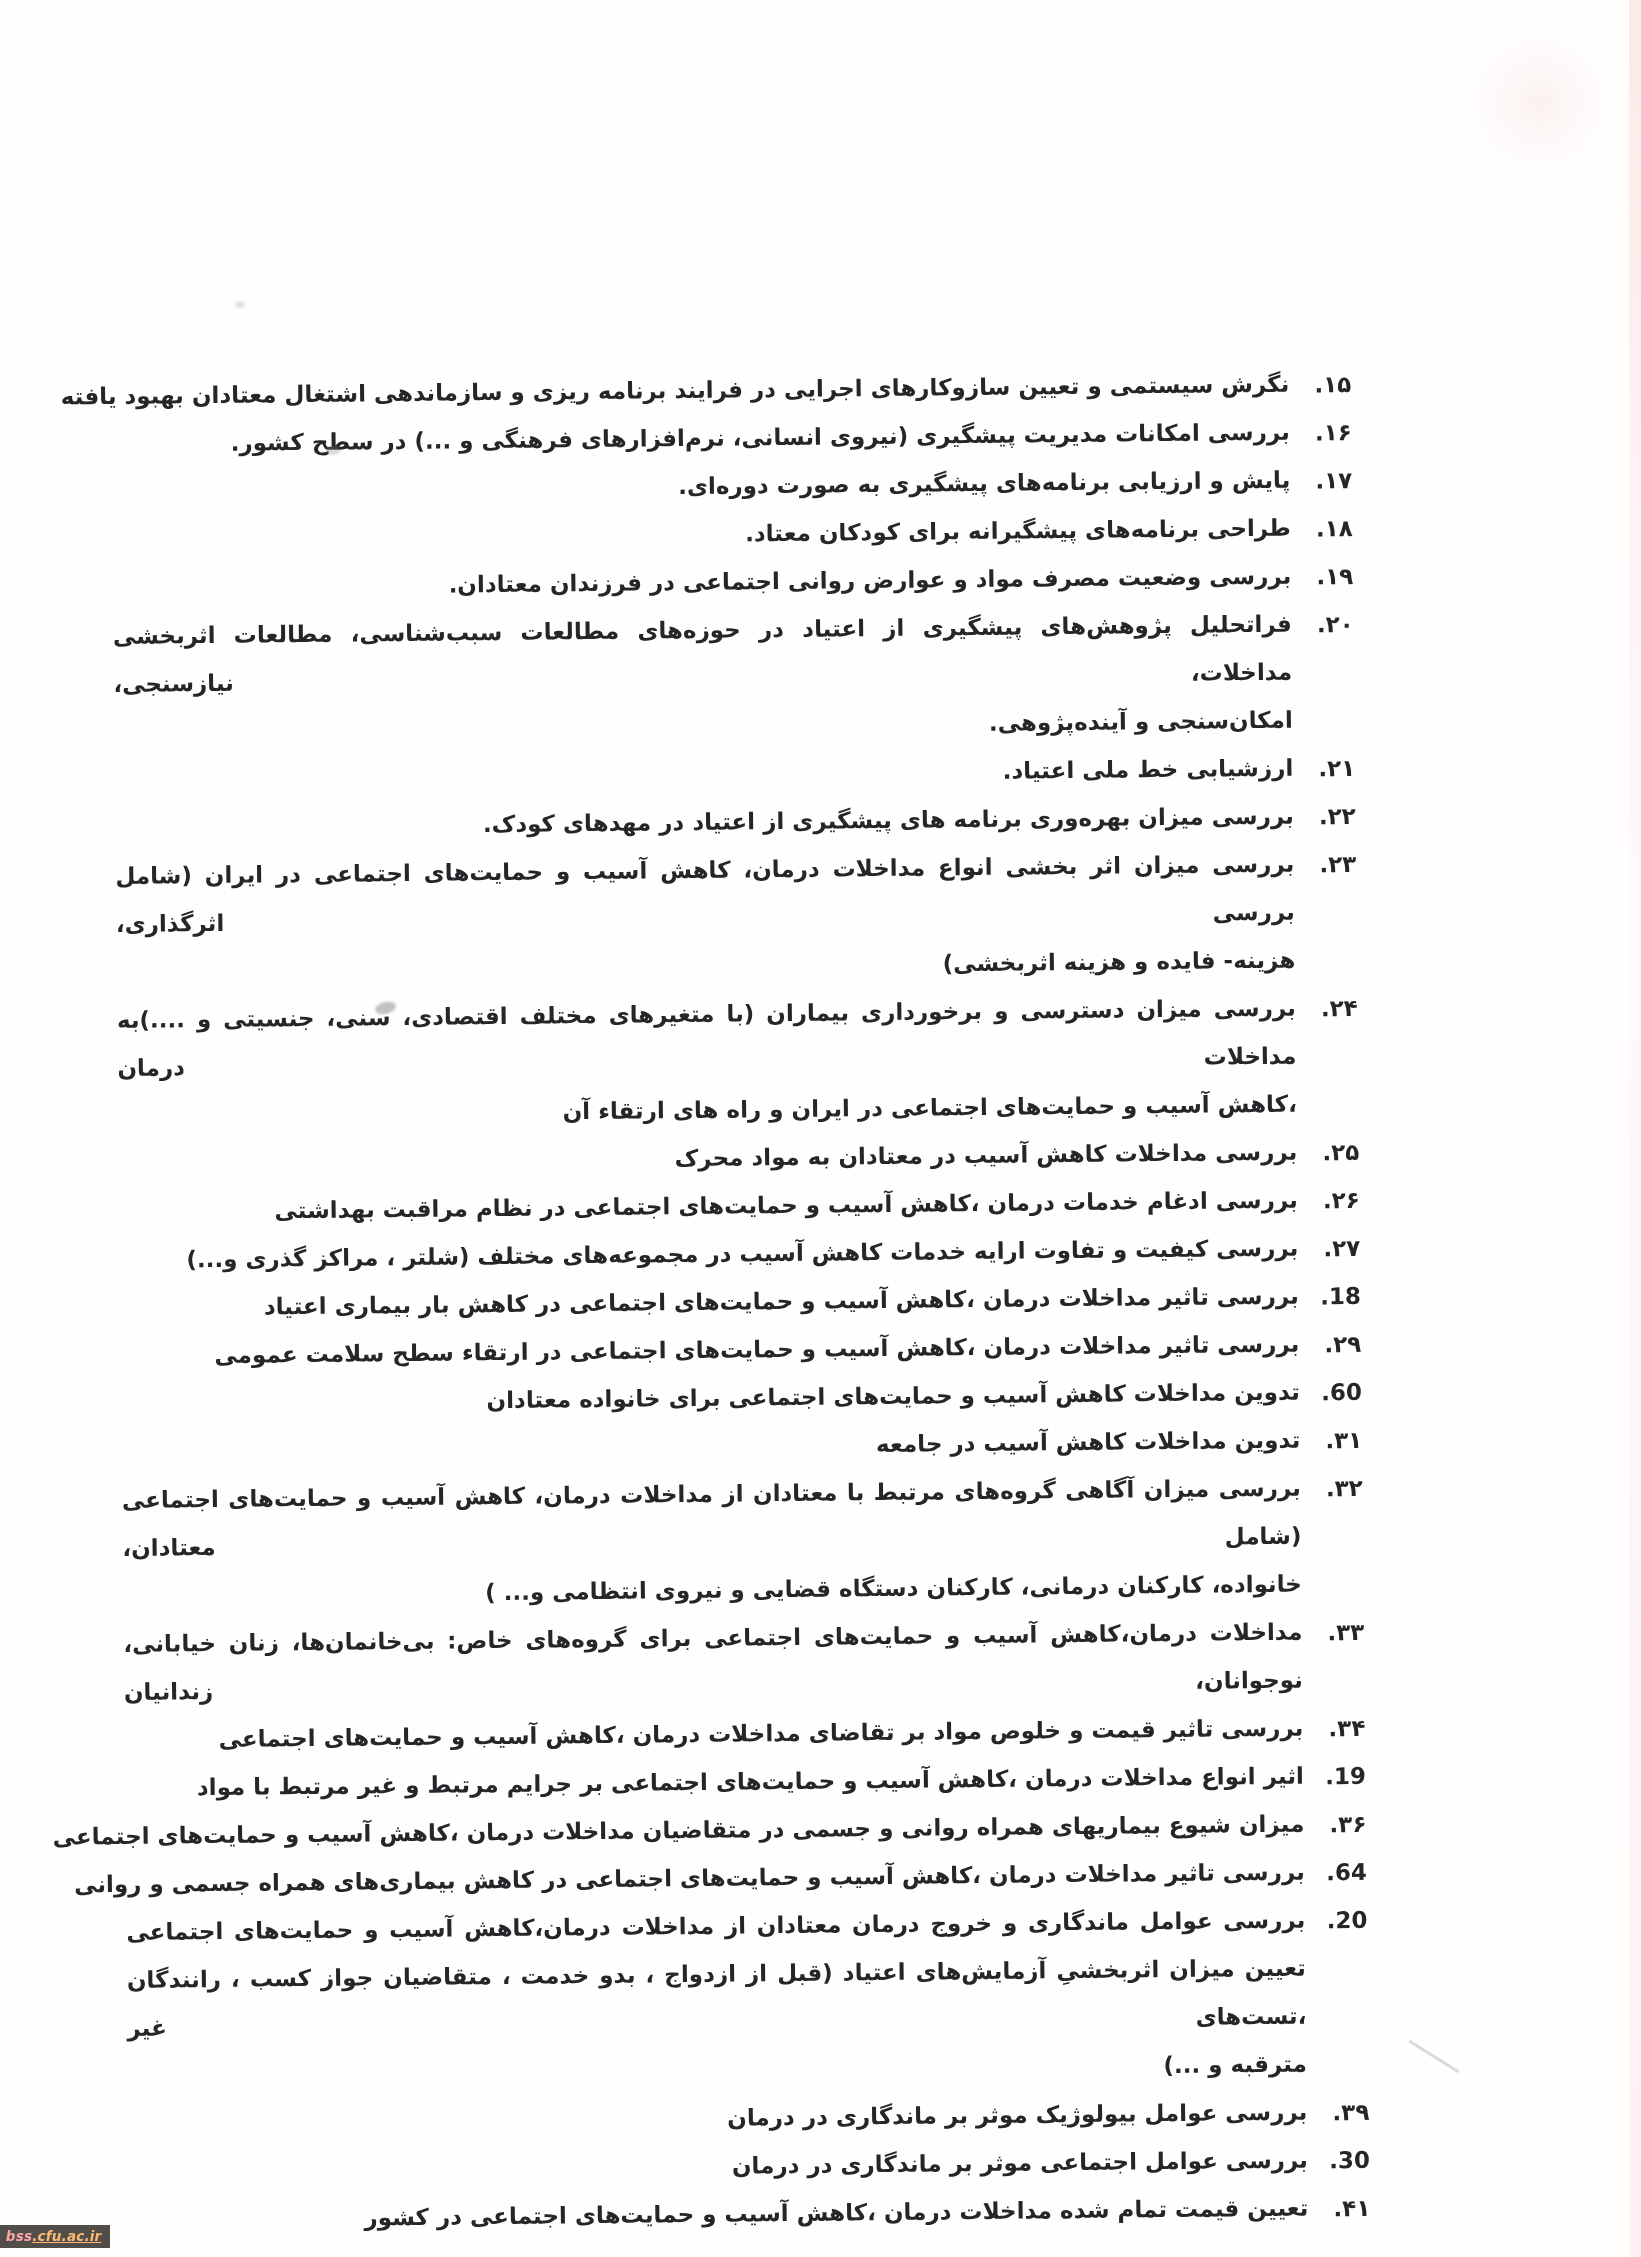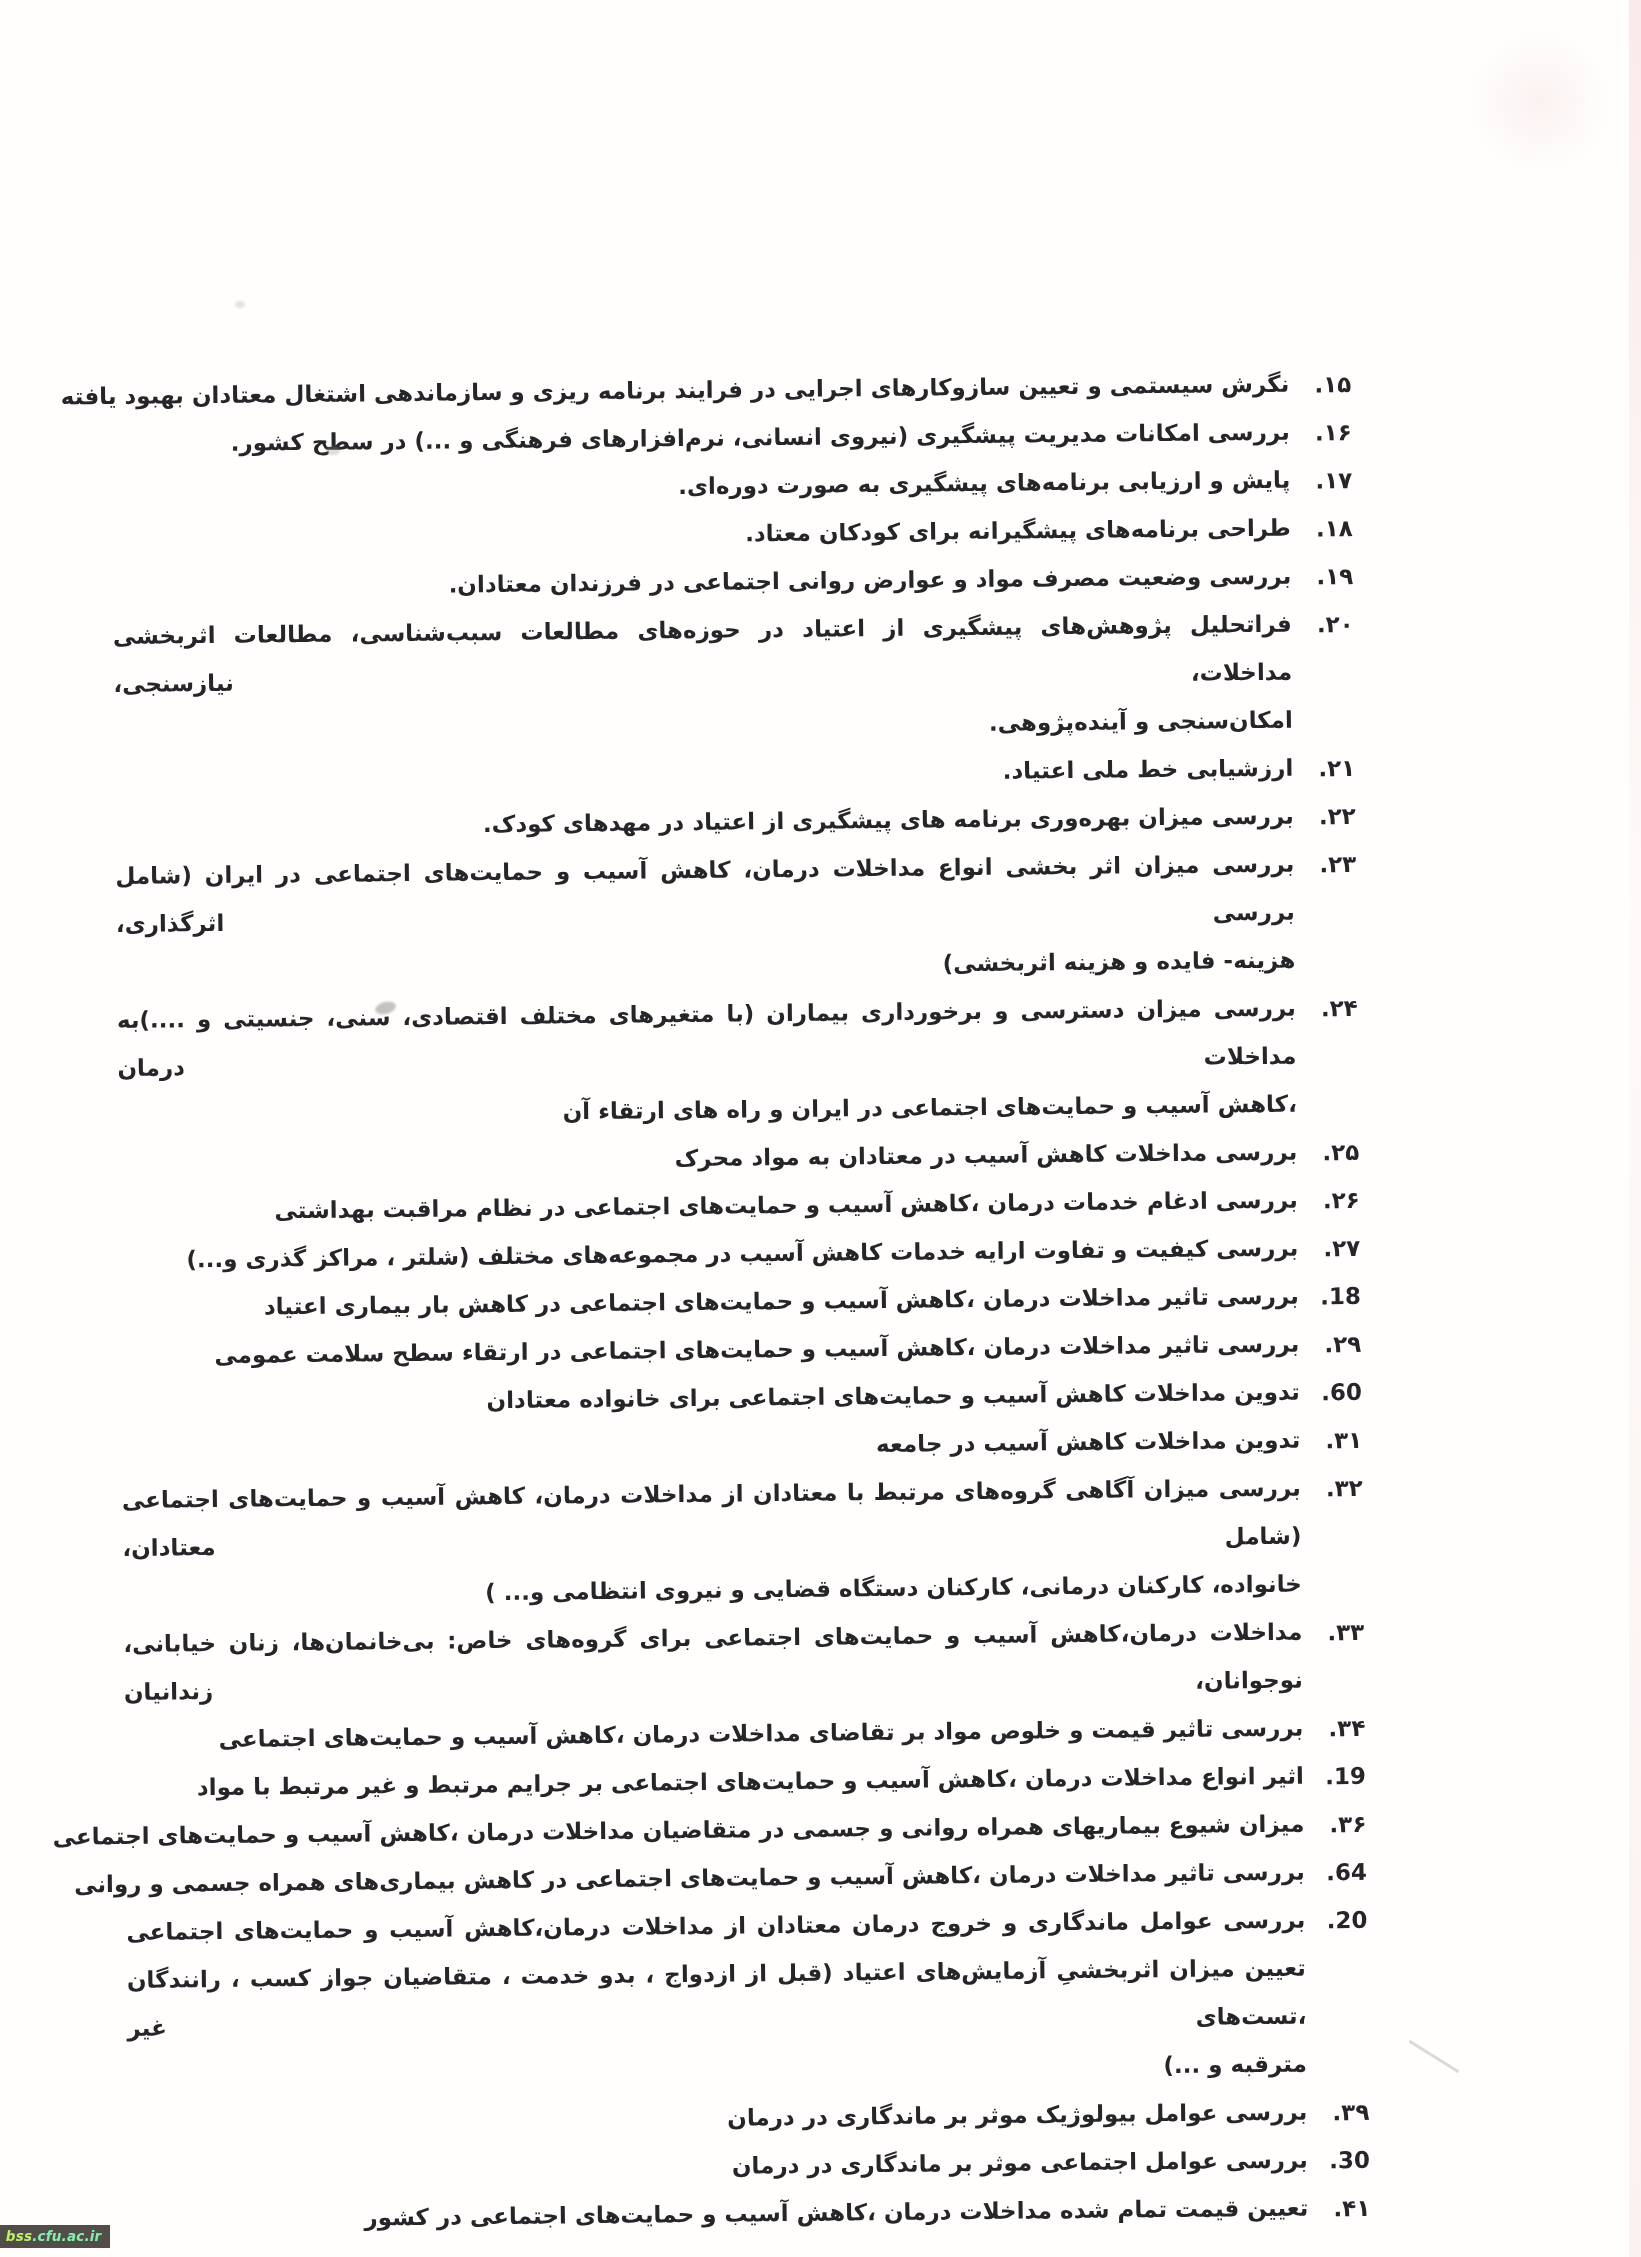--- a/index.html
+++ b/index.html
@@ -63,22 +63,22 @@
     left:0;top:2225px;
     background:#514d49;
     padding:2.9px 8.7px 3.9px 5.8px;
     font-style:italic;
     font-weight:bold;
     font-size:13.5px;
     line-height:16.4px;
     letter-spacing:0.2px;
     white-space:nowrap;
   }
-  .wm-b{color:#bef264;text-align:center;}
-  .wm-o{color:#86efac;}
+  .wm-b{color:#fca5a5;text-align:center;}
+  .wm-o{color:#fdba74;text-decoration:underline;}
 </style>
 </head>
 <body>
 
 <div class="page">
 
   <div class="list" dir="rtl">
       <div class="item">
         <span class="num">۱۵.</span>
         <div class="line">نگرش سیستمی و تعیین سازوکارهای اجرایی در فرایند برنامه ریزی و سازماندهی اشتغال معتادان بهبود یافته</div>

